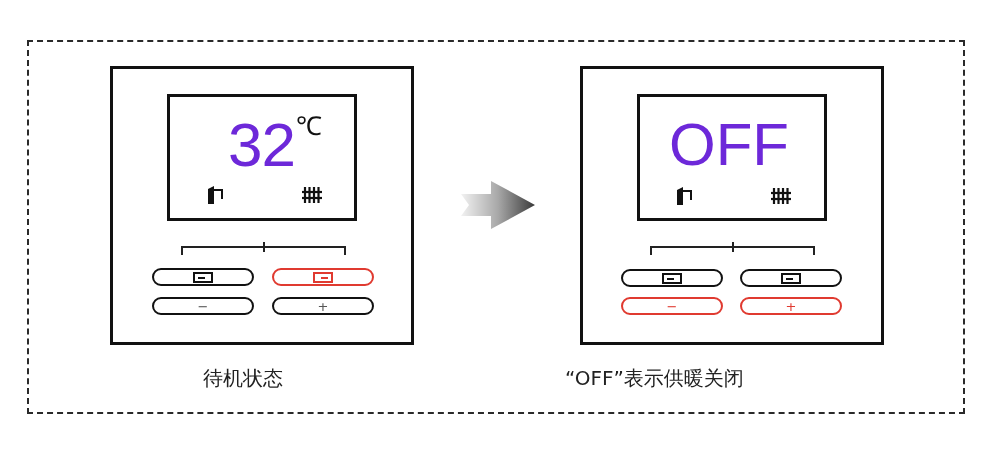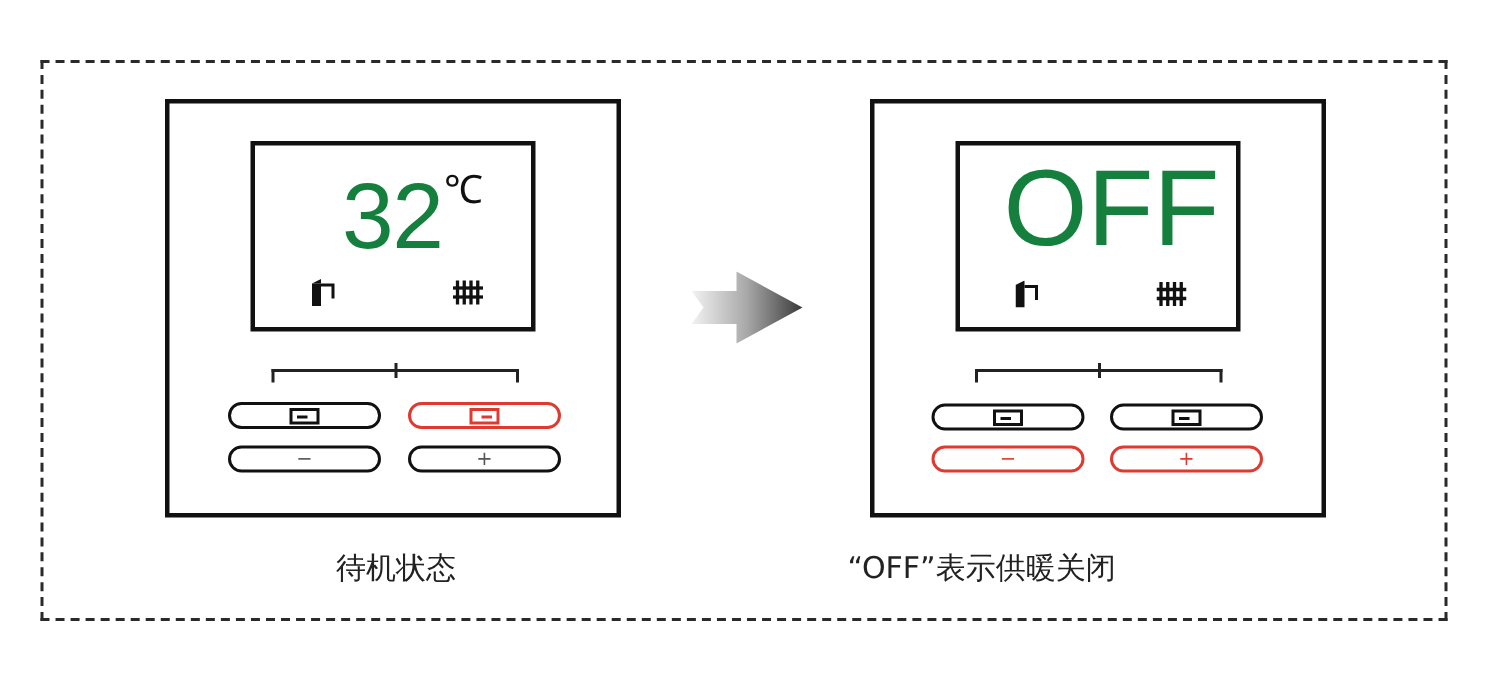--- a/index.html
+++ b/index.html
@@ -1,20 +1,20 @@
 <!DOCTYPE html>
 <html><head>
 <meta charset="utf-8">
 <style>
   html, body { margin:0; padding:0; }
   body { width:992px; height:458px; background:#ffffff; position:relative; overflow:hidden; font-family:"DejaVu Sans", sans-serif; }
   .dash-frame { position:absolute; left:27px; top:40px; width:938px; height:374px; border:2px dashed #2a2a2a; box-sizing:border-box; }
   .panel { position:absolute; width:304px; height:279px; border:3px solid #111; box-sizing:border-box; background:#fff; }
   .screen { position:absolute; width:190px; height:127px; border:3px solid #111; box-sizing:border-box; background:#fff; }
-  .big { position:absolute; font-family:"Liberation Sans", sans-serif; color:#15803d; line-height:1; }
+  .big { position:absolute; font-family:"Liberation Sans", sans-serif; color:#6d28d9; line-height:1; }
   .unit { position:absolute; font-family:"Liberation Sans", sans-serif; font-size:26px; color:#111; line-height:1; }
   .icon { position:absolute; }
   .bracket { position:absolute; height:9px; border:2px solid #222; border-bottom:none; box-sizing:border-box; }
   .bracket .tick { position:absolute; left:50%; top:-6px; width:2px; height:10px; background:#222; transform:translateX(-1px); }
   .btn { position:absolute; width:102px; height:18px; border:2px solid #111; border-radius:9px; box-sizing:border-box; background:#fff; display:flex; align-items:center; justify-content:center; }
   .btn.red { border-color:#e03a30; }
   .btn .mode { width:20px; height:11px; border:2px solid #111; box-sizing:border-box; position:relative; }
   .btn .mode::after { content:""; position:absolute; left:3px; top:3px; width:7px; height:2px; background:#111; }
   .btn.red .mode { border-color:#e03a30; }
   .btn.red .mode::after { background:#e03a30; left:6px; }
@@ -59,36 +59,36 @@
 <div class="btn red" style="left:272px; top:268px;">
     <div class="mode"></div>
   </div>
 <div class="btn" style="left:152px; top:297px;">
     <span class="sym">−</span>
   </div>
 <div class="btn" style="left:272px; top:297px;">
     <span class="sym">+</span>
   </div>
 
-<div class="caption" style="left:224px; top:365px;">待机状态</div>
+<div class="caption" style="left:203px; top:365px;">待机状态</div>
 
 <svg class="arrow" width="76" height="50" viewBox="0 0 76 50">
   <defs>
     <linearGradient id="ag" x1="0" y1="0" x2="1" y2="0">
       <stop offset="0" stop-color="#f2f2f2"></stop>
       <stop offset="0.5" stop-color="#a8a8a8"></stop>
       <stop offset="1" stop-color="#3a3a3a"></stop>
     </linearGradient>
   </defs>
   <path d="M0 13 H30 V0 L74 24 L30 48 V35 H0 L8 24 Z" fill="url(#ag)"></path>
 </svg>
 
 <div class="panel" style="left:580px; top:66px;"></div>
 <div class="screen" style="left:637px; top:94px;"></div>
-<div class="big" style="left:669px; top:103px; font-size:72px;">OFF</div>
+<div class="big" style="left:669px; top:115px; font-size:60px;">OFF</div>
 
 <svg class="icon" style="left:677px; top:187px;" width="16" height="18" viewBox="0 0 16 18">
   <rect x="0" y="3" width="6" height="15" fill="#111"></rect>
   <path d="M0 3 L6 0 L6 3 Z" fill="#111"></path>
   <path d="M6 4 H14 V13" stroke="#111" stroke-width="2" fill="none"></path>
 </svg>
 <svg class="icon" style="left:771px; top:187px;" width="20" height="18" viewBox="0 0 20 18">
   <g stroke="#111" stroke-width="2.2">
     <line x1="3" y1="1" x2="3" y2="17"></line>
       <line x1="7.5" y1="1" x2="7.5" y2="17"></line>

